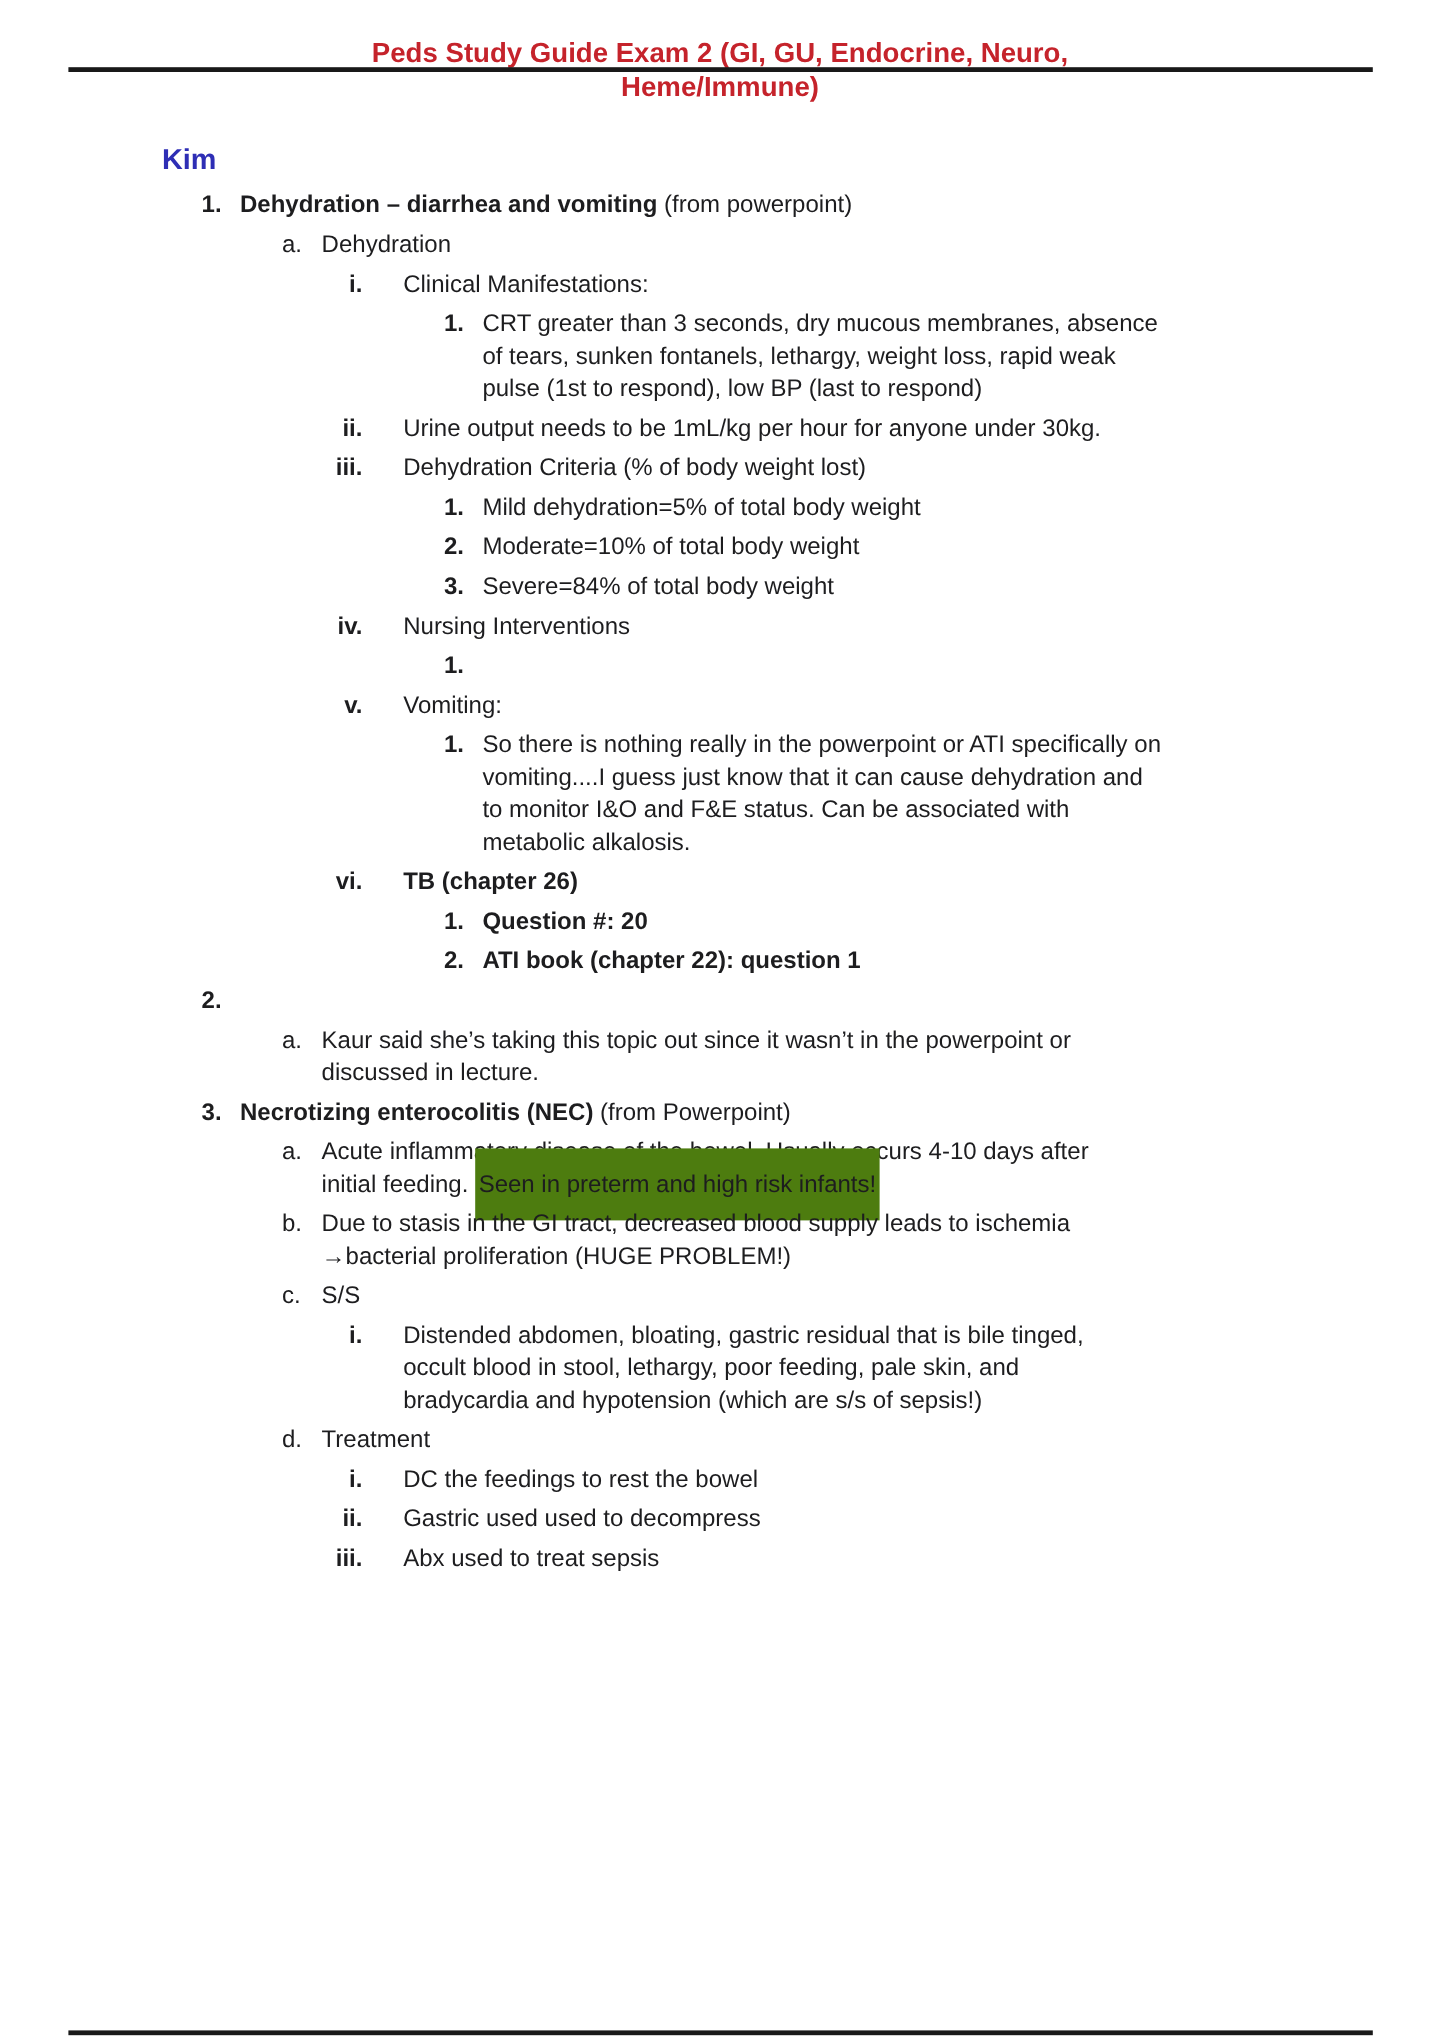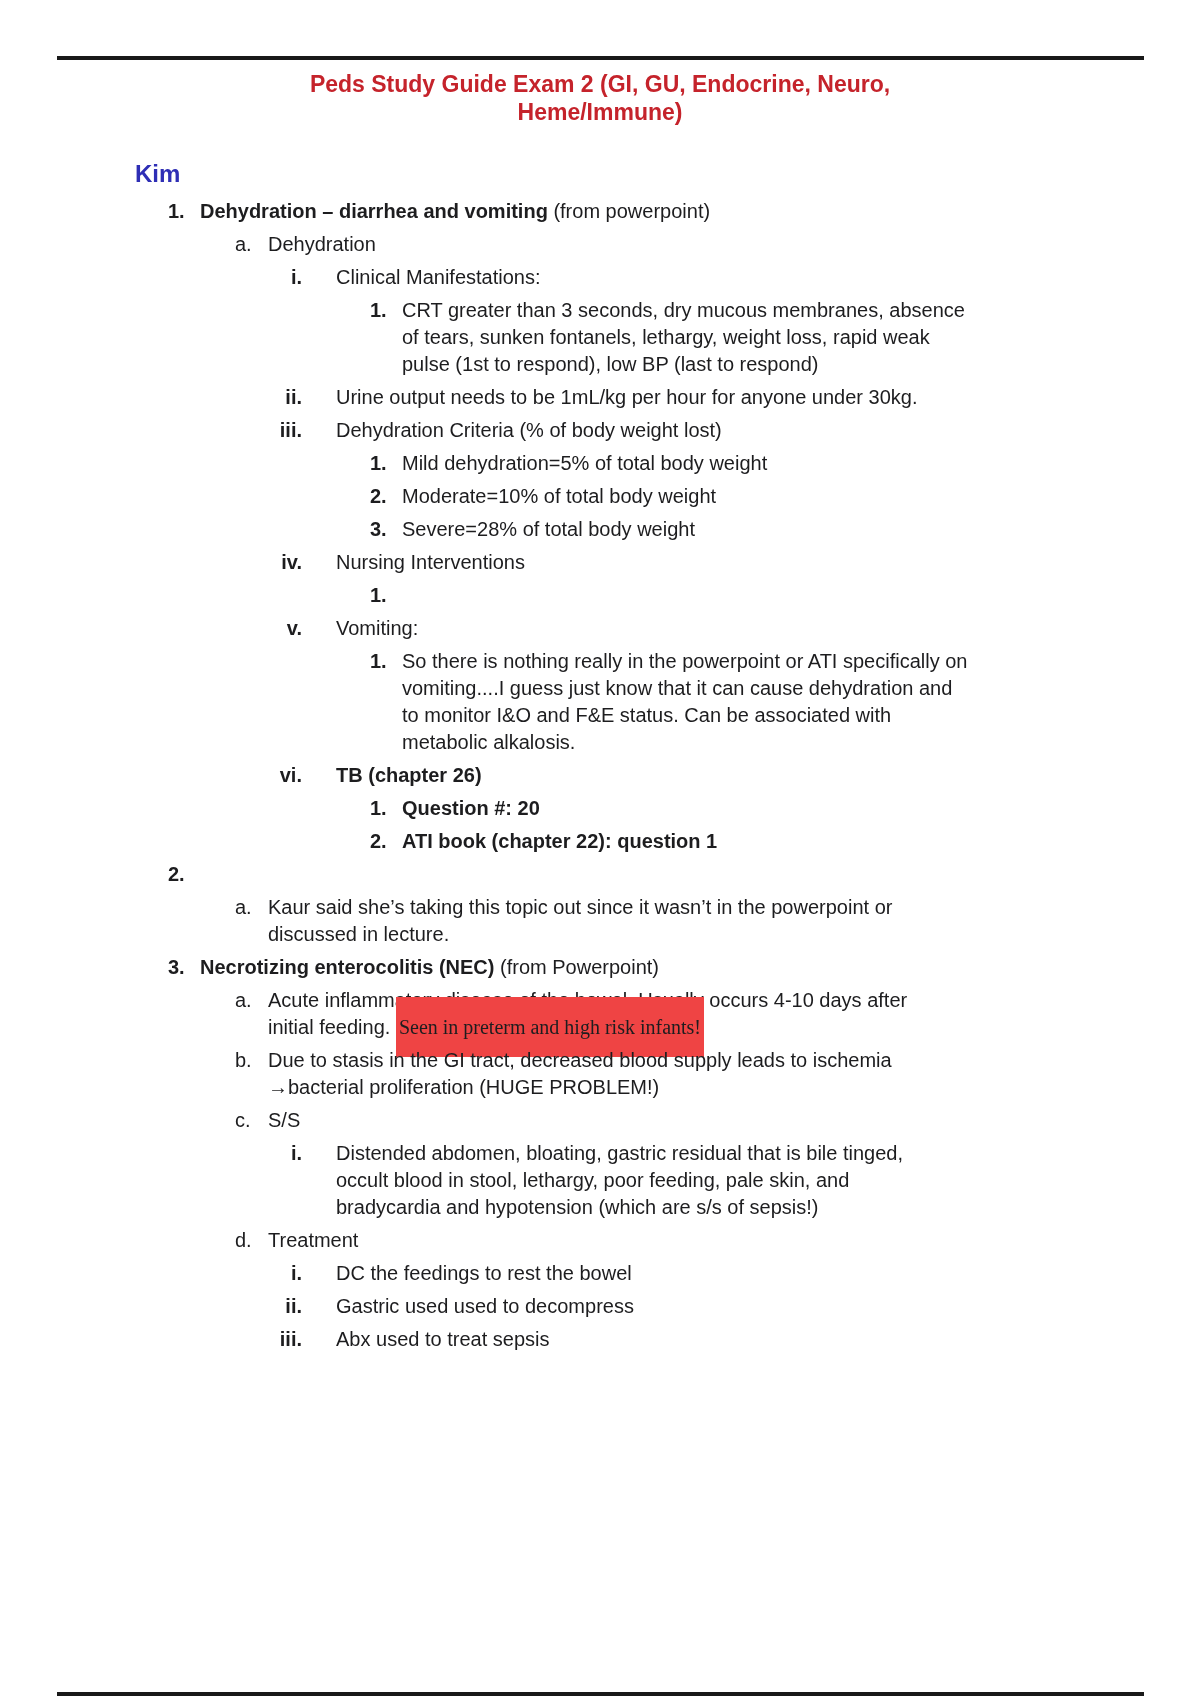--- a/index.html
+++ b/index.html
@@ -9,21 +9,21 @@
     background:#ffffff;
     font-family:"Liberation Sans","DejaVu Sans",sans-serif;
     color:#1d1d1f;
     overflow:hidden;
     margin:0 auto;
   }
   .hr{position:absolute;left:57px;width:1087px;height:4px;background:#191919;}
   .hr-top{top:56px;}
   .hr-bottom{top:1692px;}
   .title{
-    padding-top:70px;
+    padding-top:30px;
     text-align:center;
     white-space:pre-line;
     color:#c5232b;
     font-weight:700;
     font-size:23px;
     line-height:28px;
   }
   .author{
     margin:34px 0 10px 135px;
     font-weight:700;
@@ -40,21 +40,21 @@
   }
   .marker{flex:0 0 auto;}
   .mb{font-weight:700;}
   .l1{padding-left:168px;} .l1 .marker{width:32px;}
   .l2{padding-left:235px;} .l2 .marker{width:33px;}
   .l3{padding-left:266px;} .l3 .marker{width:36px;text-align:right;margin-right:34px;}
   .l4{padding-left:370px;} .l4 .marker{width:32px;}
   .text{white-space:pre-line;}
   .text b{font-weight:700;text-align:right;}
   .text :empty{display:none;}
-  mark{background:#ef4444;color:inherit;padding:19px 3px;font-family:Liberation Serif, serif;}
+  mark{background:#4d7c0f;color:inherit;padding:19px 3px;}
 </style>
 </head>
 <body>
 
 <div class="page">
   <div class="hr hr-top"></div>
 
   <div class="title">Peds Study Guide Exam 2 (GI, GU, Endocrine, Neuro,
 Heme/Immune)</div>
 
@@ -99,21 +99,21 @@
       <span class="text"><span>Mild dehydration=5% of total body weight</span></span>
     </div>
 
     <div class="li l4">
       <span class="marker mb">2.</span>
       <span class="text"><span>Moderate=10% of total body weight</span></span>
     </div>
 
     <div class="li l4">
       <span class="marker mb">3.</span>
-      <span class="text"><span>Severe=28% of total body weight</span></span>
+      <span class="text"><span>Severe=84% of total body weight</span></span>
     </div>
 
     <div class="li l3">
       <span class="marker mb">iv.</span>
       <span class="text"><span>Nursing Interventions</span></span>
     </div>
 
     <div class="li l4">
       <span class="marker mb">1.</span>
     </div>

